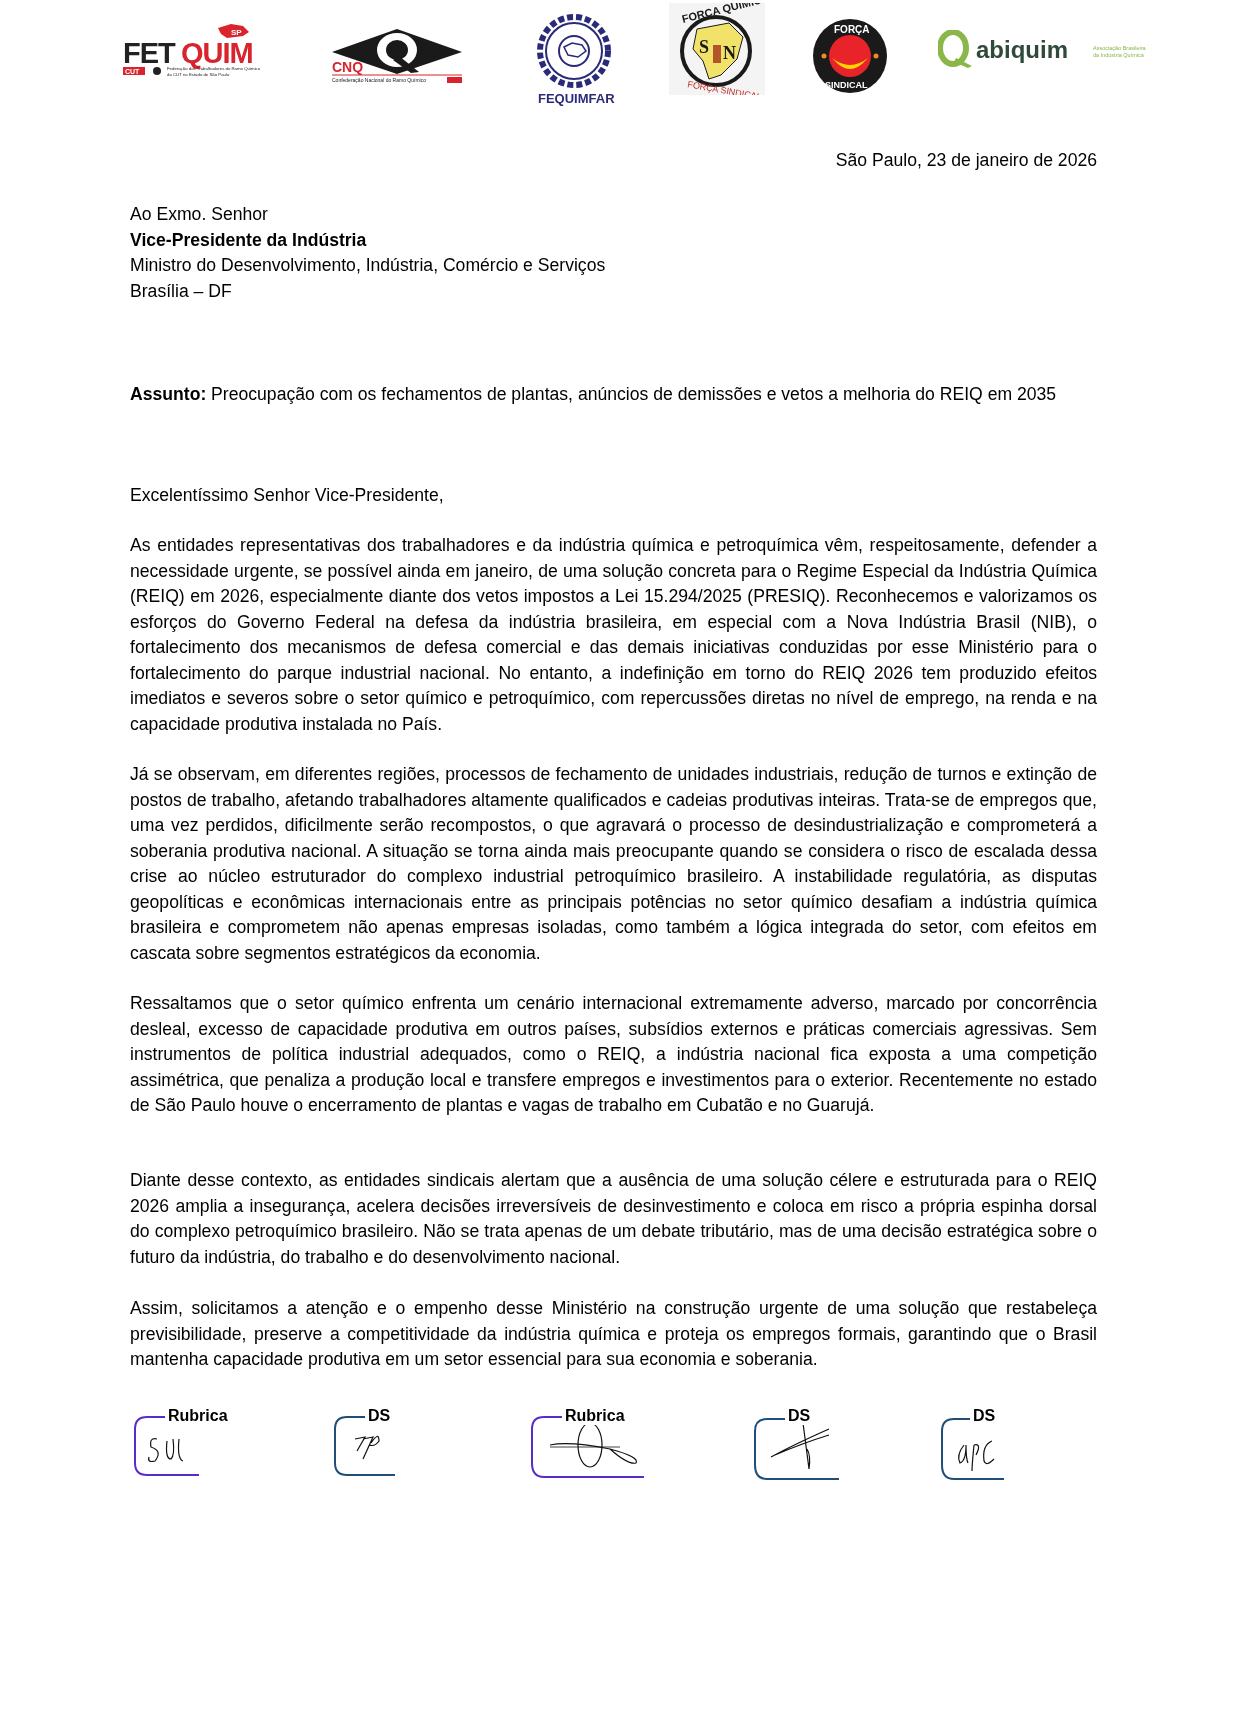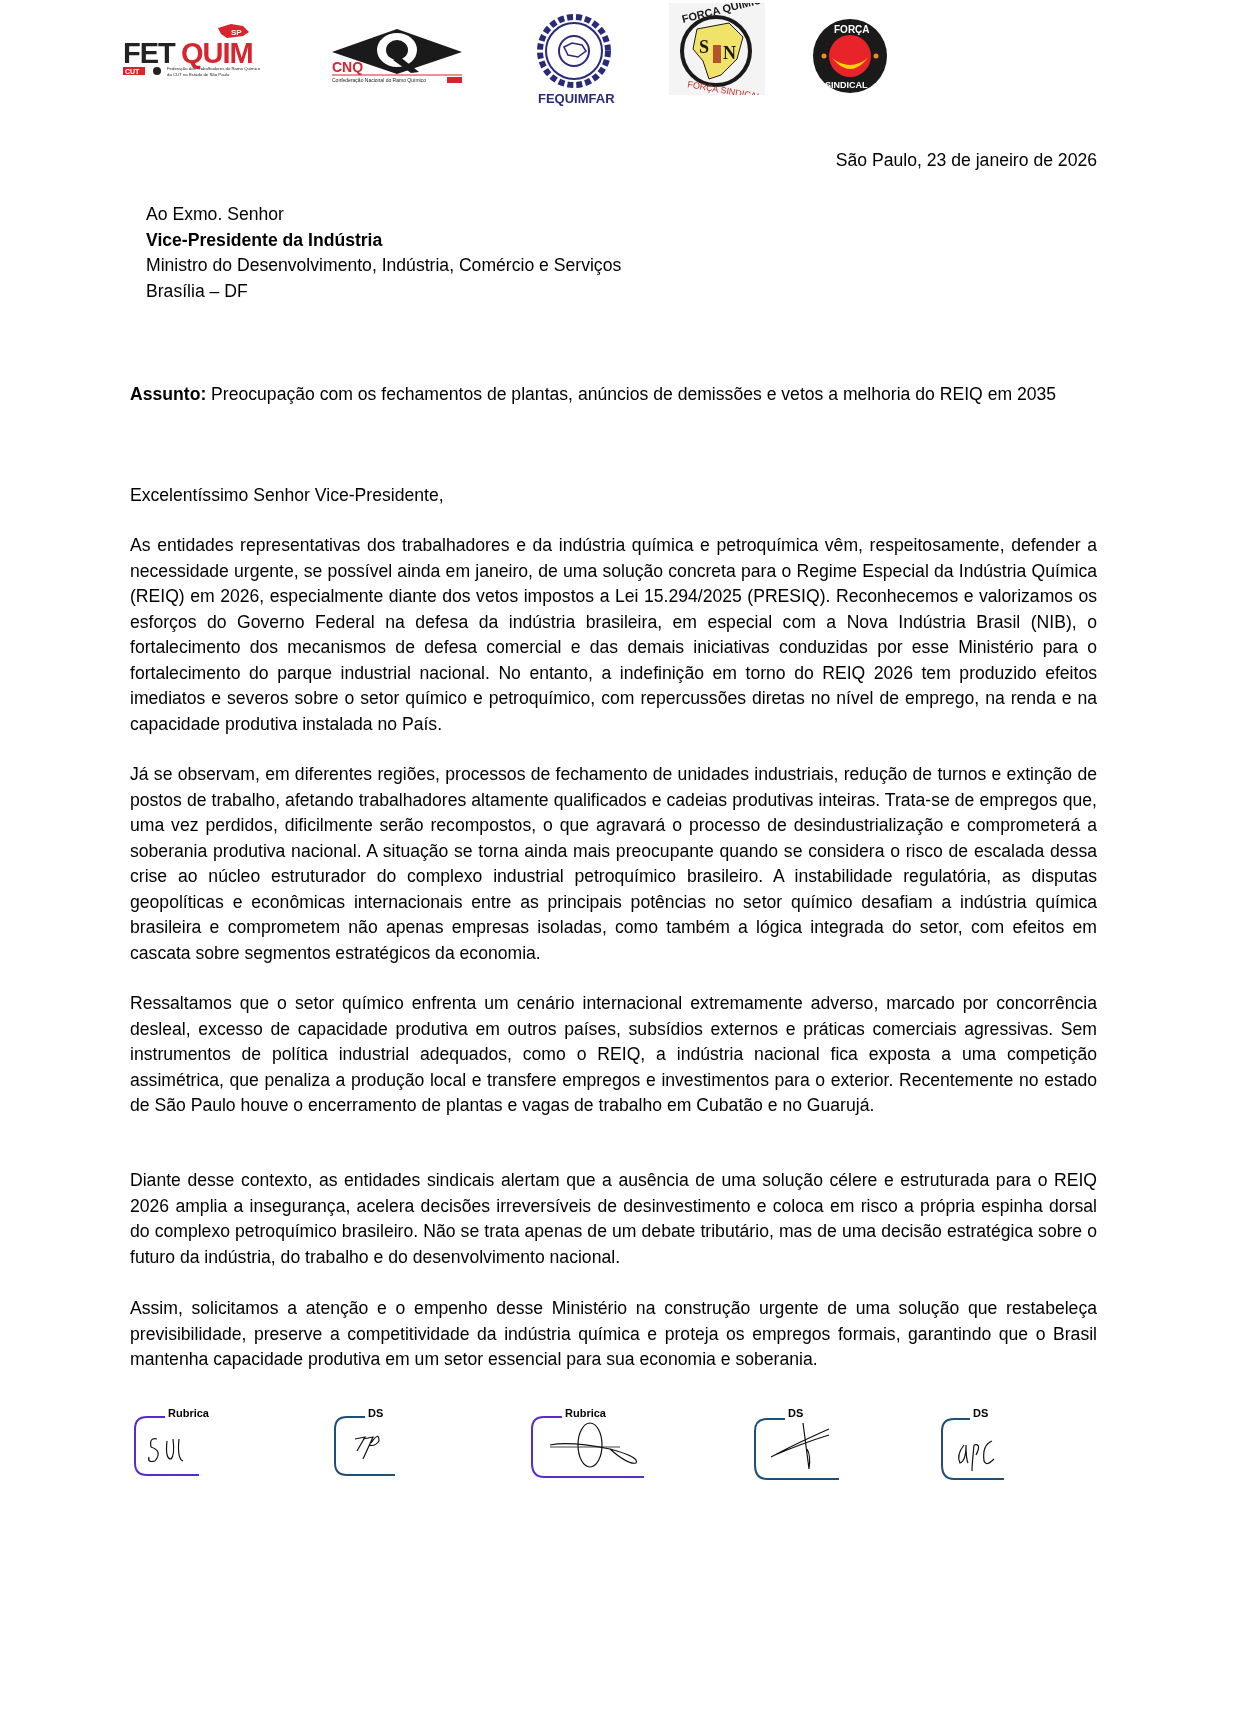--- a/index.html
+++ b/index.html
@@ -2,34 +2,34 @@
 <html><head>
 <meta charset="utf-8">
 <style>
   html, body { margin: 0; padding: 0; background: #ffffff; }
   body { width: 1235px; height: 1713px; position: relative; overflow: hidden;
          font-family: "Liberation Sans", sans-serif; color: #000; }
   .logos { position: absolute; left: 0; top: 0; width: 1235px; height: 110px; }
   .logo { position: absolute; }
   .page { position: absolute; left: 130px; width: 967px; font-size: 17.6px; line-height: 25.5px; }
   .date { position: absolute; top: 150px; right: 138px; font-size: 17.6px; }
-  .addr { top: 202px; margin-left: 16px; }
+  .addr { top: 202px; }
   .addr div { height: 25.5px; }
   .bold { font-weight: bold; }
   .subject { top: 382px; text-align: justify; }
   .greet { top: 483px; }
   .para { text-align: justify; }
   .p1 { top: 533px; }
   .p2 { top: 762px; }
   .p3 { top: 991px; }
   .p4 { top: 1168px; }
   .p5 { top: 1296px; }
   .sigs { position: absolute; top: 1415px; left: 0; width: 1235px; height: 100px; }
   .sig { position: absolute; }
-  .sig-label { position: absolute; font-size: 11px; font-weight: bold; background: #fff; padding: 0 1px; top: -8px; }
+  .sig-label { position: absolute; font-size: 16px; font-weight: bold; background: #fff; padding: 0 1px; top: -8px; }
 </style>
 </head>
 <body>
 
 <div class="logos">
 
   <div class="logo" style="left:123px; top:20px; width:150px; height:60px;">
     <svg width="150" height="60" viewBox="0 0 150 60">
       <path d="M95 8 L108 4 L120 6 L126 12 L120 16 L104 18 L98 14 Z" fill="#d9232d"></path>
       <text x="108" y="15" font-size="8" font-weight="bold" fill="#fff" font-family="Liberation Sans, sans-serif">SP</text>
@@ -86,20 +86,29 @@
       <circle cx="38" cy="38" r="37" fill="#1a1a1a"></circle>
       <circle cx="38" cy="38" r="21" fill="#e8232a"></circle>
       <path d="M20 40 Q38 54 56 40 L50 46 Q38 56 26 46 Z" fill="#ffd200"></path>
       <circle cx="12" cy="38" r="2.5" fill="#f08a2a"></circle>
       <circle cx="64" cy="38" r="2.5" fill="#f08a2a"></circle>
       <text x="22" y="15" font-size="10" font-weight="bold" fill="#fff" font-family="Liberation Sans, sans-serif">FORÇA</text>
       <text x="13" y="70" font-size="9" font-weight="bold" fill="#fff" font-family="Liberation Sans, sans-serif">SINDICAL</text>
     </svg>
   </div>
 
+  <div class="logo" style="left:938px; top:30px; width:230px; height:42px;">
+    <svg width="230" height="42" viewBox="0 0 230 42">
+      <ellipse cx="15" cy="18" rx="13" ry="16" fill="none" stroke="#8ab64a" stroke-width="6"></ellipse>
+      <path d="M18 28 L34 36 L30 38 L16 32 Z" fill="#8ab64a"></path>
+      <text x="38" y="28" font-size="24" font-weight="bold" fill="#2f4a3a" font-family="Liberation Sans, sans-serif">abiquim</text>
+      <text x="155" y="20" font-size="5.5" fill="#8ab64a" font-family="Liberation Sans, sans-serif">Associação Brasileira</text>
+      <text x="155" y="27" font-size="5.5" fill="#8ab64a" font-family="Liberation Sans, sans-serif">da Indústria Química</text>
+    </svg>
+  </div>
 </div>
 
 <div class="date">São Paulo, 23 de janeiro de 2026</div>
 
 <div class="page addr">
   <div>Ao Exmo. Senhor</div>
   <div class="bold">Vice-Presidente da Indústria</div>
   <div>Ministro do Desenvolvimento, Indústria, Comércio e Serviços</div>
   <div>Brasília – DF</div>
 </div>

